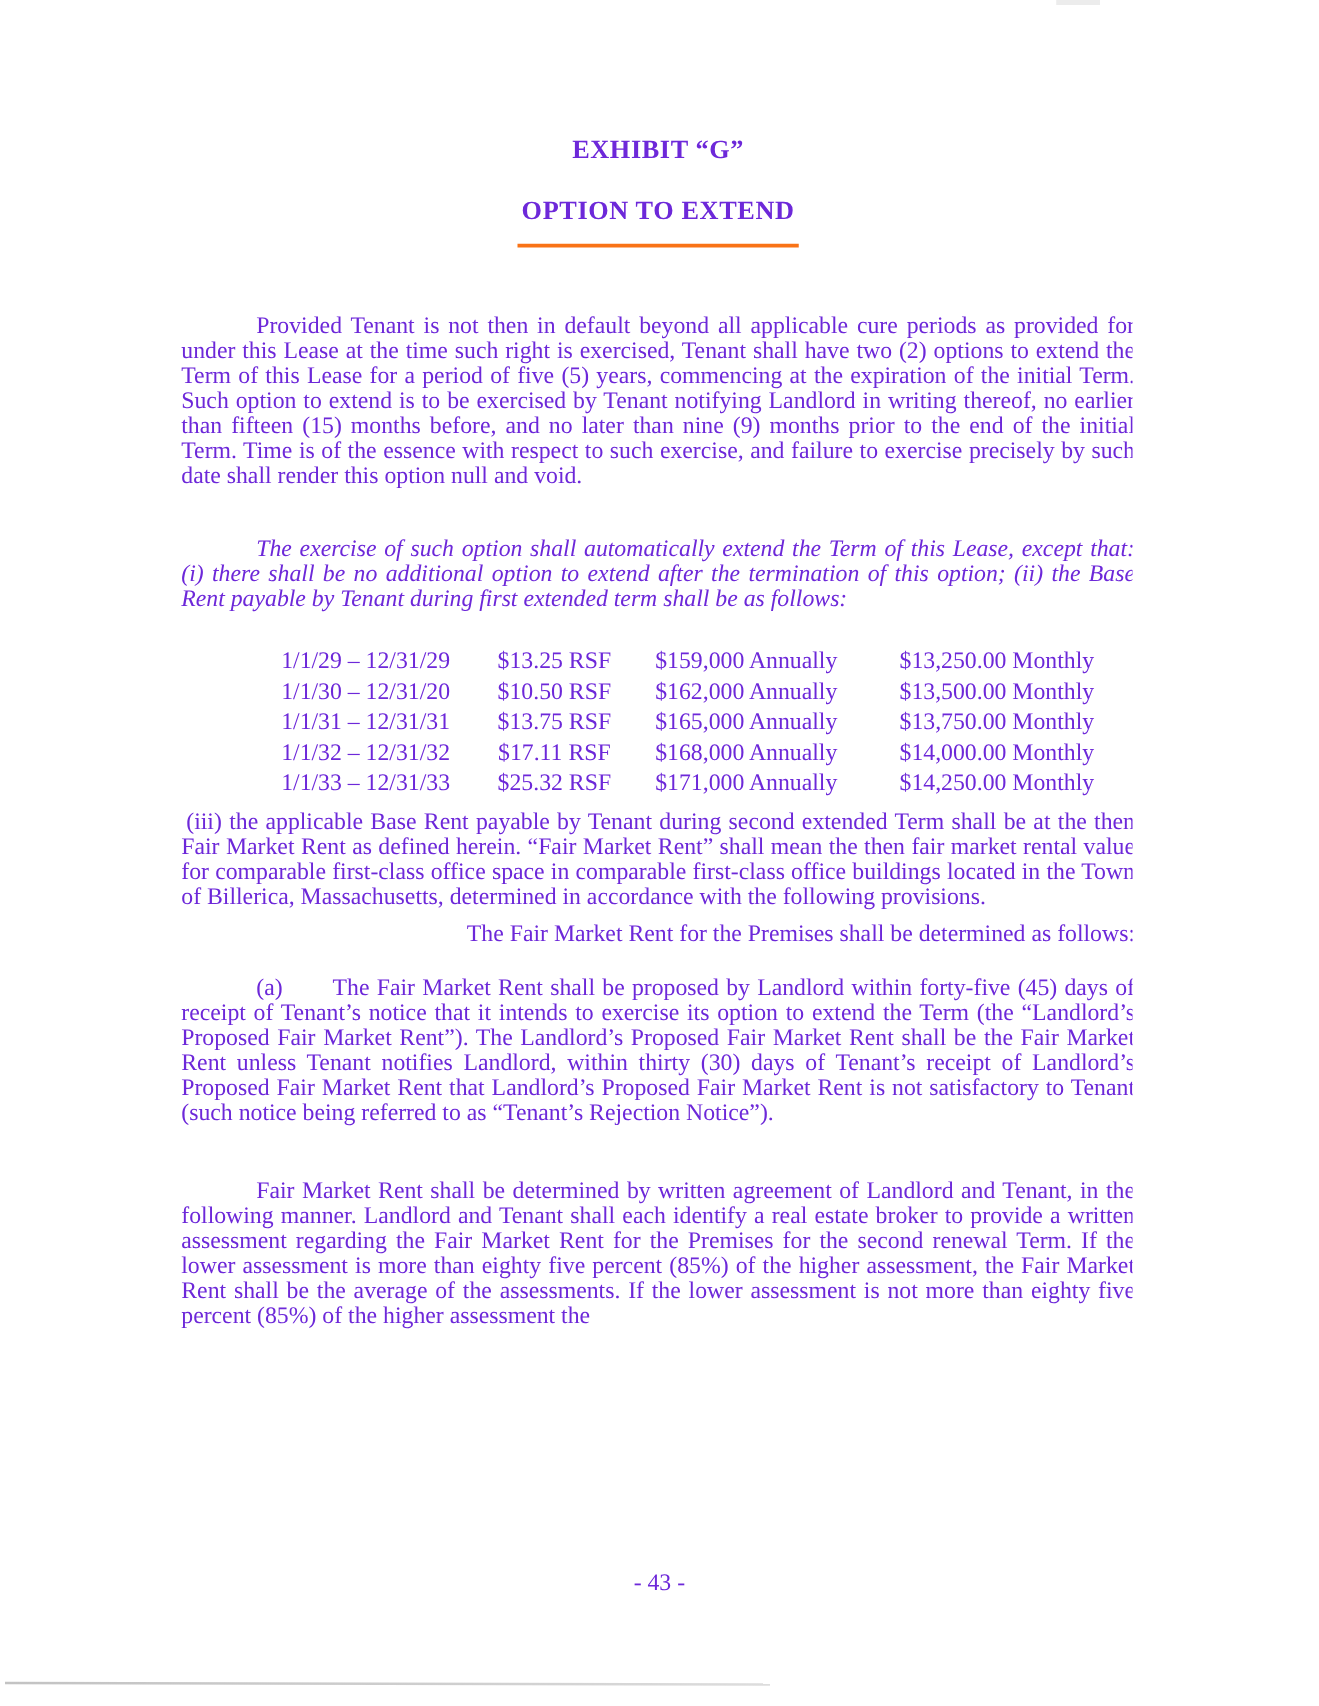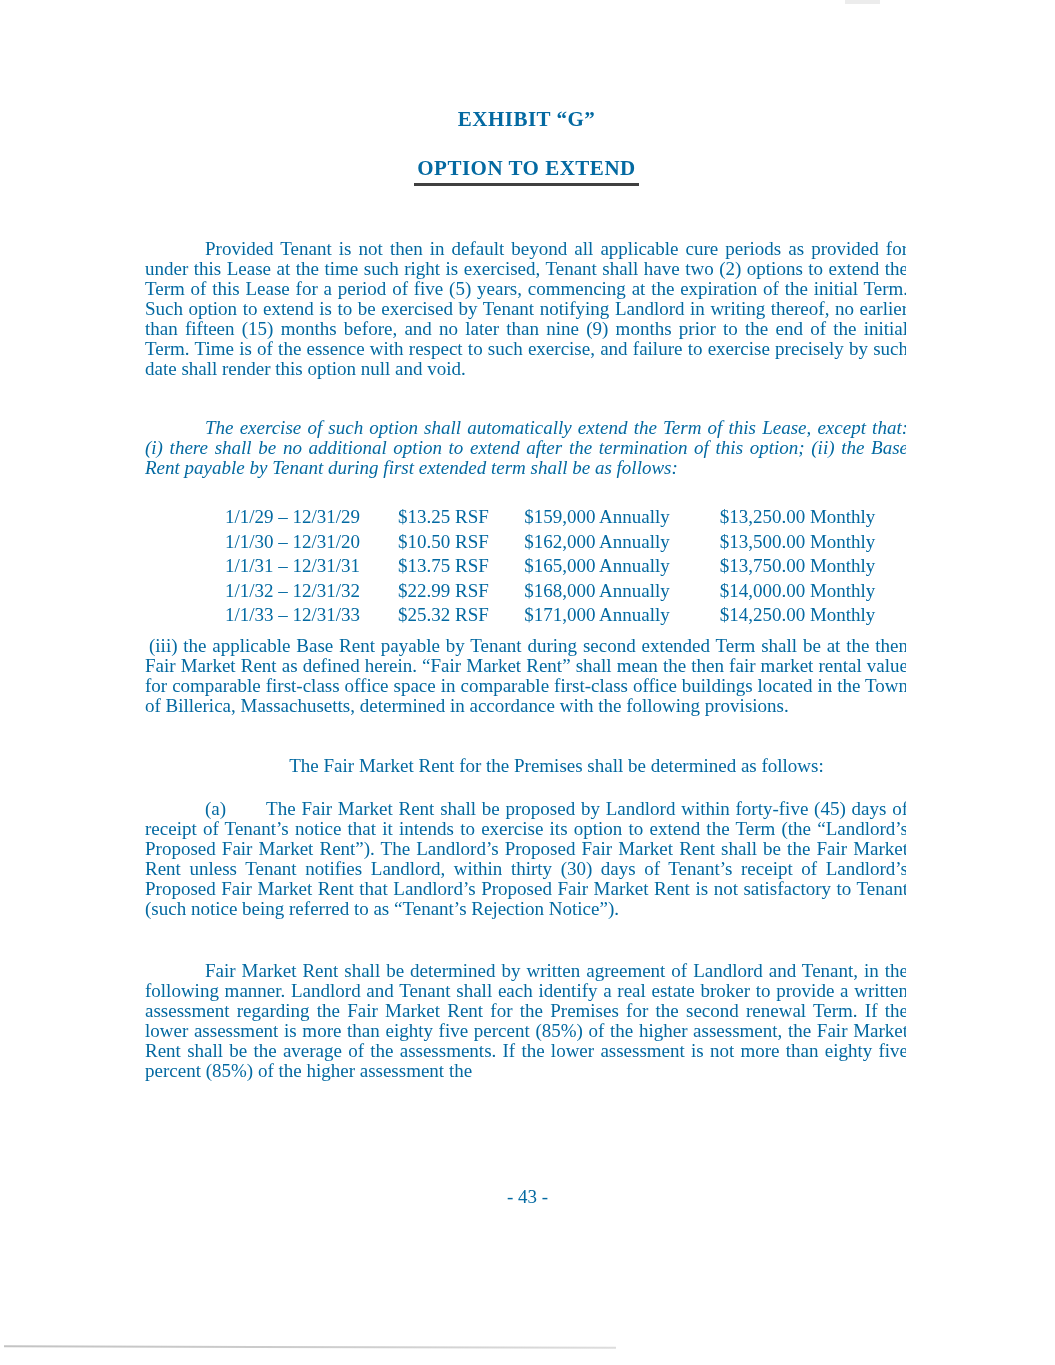--- a/index.html
+++ b/index.html
@@ -6,21 +6,21 @@
     margin: 0;
     padding: 0;
     background: #ffffff;
   }
   .page {
     position: relative;
     width: 906px;
     height: 1365px;
     background: #ffffff;
     font-family: "Liberation Serif", serif;
-    color: #0369a1;
+    color: #6d28d9;
     overflow: hidden;
   }
   .content {
     position: absolute;
     left: 145px;
     top: 0;
     width: 763px;
   }
   .doc-exhibit-label {
     margin-top: 107px;
@@ -31,34 +31,34 @@
   }
   .doc-title-wrap {
     margin-top: 24px;
     text-align: center;
   }
   .doc-title {
     display: inline-block;
     font-weight: bold;
     font-size: 21px;
     letter-spacing: 0.5px;
-    border-bottom: 3px solid #404040;
-    padding: 0 3px 2px 3px;
+    border-bottom: 3px solid #f97316;
+    padding: 0 3px 14px 3px;
   }
   .para {
     font-size: 19px;
     line-height: 20px;
     text-align: justify;
     margin: 0;
   }
   .indent { text-indent: 60px; }
   .p1 { margin-top: 53px; }
   .p2 { margin-top: 39px; font-style: italic; }
   .p3 { margin-top: 8px; text-indent: 4px; }
-  .p4 { margin-top: 40px; text-align: center; }
+  .p4 { margin-top: 10px; text-align: right; }
   .p5 { margin-top: 23px; }
   .p6 { margin-top: 42px; }
   .tab-gap {
     display: inline-block;
     width: 40px;
   }
   .rent-table {
     margin-top: 27px;
     margin-left: 60px;
     font-size: 19px;
@@ -67,21 +67,21 @@
   .rent-row {
     display: flex;
     text-align: center;
   }
   .col-period  { width: 175px; }
   .col-rate    { width: 127px; }
   .col-annual  { width: 180px; }
   .col-monthly { flex: 1; }
   .page-number {
     position: absolute;
-    top: 1186px;
+    top: 1256px;
     left: 0;
     width: 1055px;
     text-align: center;
     font-size: 19px;
   }
   .artifact-top-smudge {
     position: absolute;
     left: 845px;
     top: 0;
     width: 35px;
@@ -131,21 +131,21 @@
         <span class="col-monthly">$13,500.00 Monthly</span>
       </div>
       <div class="rent-row">
         <span class="col-period">1/1/31 – 12/31/31</span>
         <span class="col-rate">$13.75 RSF</span>
         <span class="col-annual">$165,000 Annually</span>
         <span class="col-monthly">$13,750.00 Monthly</span>
       </div>
       <div class="rent-row">
         <span class="col-period">1/1/32 – 12/31/32</span>
-        <span class="col-rate">$22.99 RSF</span>
+        <span class="col-rate">$17.11 RSF</span>
         <span class="col-annual">$168,000 Annually</span>
         <span class="col-monthly">$14,000.00 Monthly</span>
       </div>
       <div class="rent-row">
         <span class="col-period">1/1/33 – 12/31/33</span>
         <span class="col-rate">$25.32 RSF</span>
         <span class="col-annual">$171,000 Annually</span>
         <span class="col-monthly">$14,250.00 Monthly</span>
       </div>
     </div>

